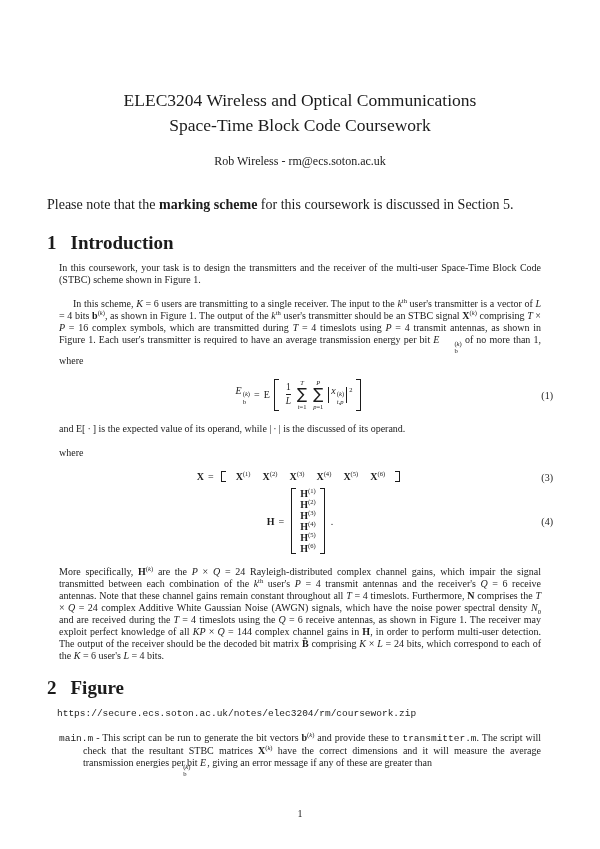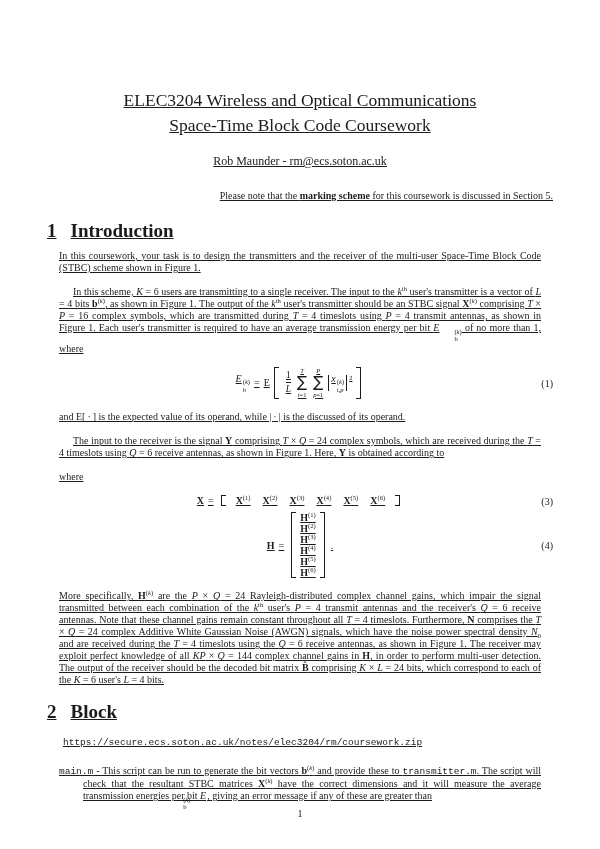--- a/index.html
+++ b/index.html
@@ -2,25 +2,25 @@
 <html><head>
 <meta charset="utf-8">
 <style>
   html,body { margin:0; padding:0; background:#e8e8e8; }
   .page {
     width:600px; height:849px; margin:0 auto; background:#ffffff;
     position:relative; overflow:hidden;
     font-family:"Liberation Serif","DejaVu Serif",serif;
     color:#1b1b1b;
   }
-  .content { padding:88px 47px 0 47px;text-decoration:underline; }
+  .content { padding:88px 47px 0 47px; }
 
   .doc-title { text-align:center; font-size:17.5px; line-height:25px; }
   .author { text-align:center; font-size:12px; margin-top:16px; }
-  .note { text-align:right; font-size:10px; margin-top:21px; }
+  .note { text-align:left; font-size:14px; margin-top:28px; }
 
   .sec-heading { font-size:19px; font-weight:bold; margin:21px 0 11px 0; line-height:17px; }
   .sec-heading .sec-num { margin-right:14px; }
   .sec-heading.second { margin-top:17px; }
 
   p.body { font-size:10px; line-height:12px; text-align:justify; margin:12px; }
   p.body.first { margin-top:11px; }
   .indent { text-indent:14px; }
   .tt { font-family:"Liberation Mono","DejaVu Sans Mono",monospace; font-size:0.95em; }
   sup { font-size:0.66em; line-height:0; }
@@ -47,36 +47,36 @@
   .sum .sigma { font-size:15px; line-height:1.05; font-family:"DejaVu Sans","DejaVu Serif",serif; }
   .vbar { width:0; height:16px; border-left:0.9px solid #1b1b1b; margin:0 2px; }
   .abs-pow { font-size:6.5px; align-self:flex-start; margin-top:7px; }
   .mat-cell { margin:0 6px; }
   .matcol { display:inline-flex; flex-direction:column; align-items:flex-start; }
   .matcol .mat-row { line-height:11px; }
   .mperiod { margin-left:3px; }
   .eq4 { margin:4px 0 9px 0; }
 
   .hang { padding-left:24px; text-indent:-24px; margin-top:10px; }
-  .url-line { margin:16px; font-size:10px; line-height:12px; }
+  .url-line { margin:10px; font-size:10px; line-height:12px; }
   .url-line a { color:inherit; text-decoration:none; }
   .page-num { position:absolute; bottom:30px; left:0; right:0; text-align:center; font-size:10px; }
 </style>
 </head>
 <body>
 
 <div class="page">
   <div class="content">
 
     <div class="doc-title">
       <div>ELEC3204 Wireless and Optical Communications</div>
       <div>Space-Time Block Code Coursework</div>
     </div>
 
-    <div class="author">Rob Maunder - rm@ecs.soton.ac.uk</div>
+    <div class="author">Rob Wireless - rm@ecs.soton.ac.uk</div>
 
     <div class="note">Please note that the <b>marking scheme</b> for this coursework is discussed in Section 5.</div>
 
     <h2 class="sec-heading">
       <span class="sec-num">1</span><span>Introduction</span>
     </h2>
 
     <p class="body first">In this coursework, your task is to design the transmitters and the receiver of the multi-user Space-Time Block Code (STBC) scheme shown in Figure 1.</p>
     <p class="body indent">In this scheme, <i>K</i> = 6 users are transmitting to a single receiver. The input to the <i>k</i><sup>th</sup> user's transmitter is a vector of <i>L</i> = 4 bits <b>b</b><sup>(<i>k</i>)</sup>, as shown in Figure 1. The output of the <i>k</i><sup>th</sup> user's transmitter should be an STBC signal <b>X</b><sup>(<i>k</i>)</sup> comprising <i>T</i> × <i>P</i> = 16 complex symbols, which are transmitted during <i>T</i> = 4 timeslots using <i>P</i> = 4 transmit antennas, as shown in Figure 1. Each user's transmitter is required to have an average transmission energy per bit <i>E</i><span class="supsub">
           <span class="sst">(<i>k</i>)</span>
@@ -111,21 +111,20 @@
             <span class="sst">(<i>k</i>)</span>
             <span class="ssb"><i>t</i>,<i>p</i></span>
           </span></span>
       <span class="vbar"></span>
       <span class="abs-pow">2</span>
       <span class="brk brk-r"></span>
       <span class="eq-num">(1)</span>
     </div>
 
     <p class="body">and E[ · ] is the expected value of its operand, while | · | is the discussed of its operand.</p>
-    <p class="body indent">The input to the receiver is the signal <b>Y</b> comprising <i>T</i> × <i>Q</i> = 24 complex symbols, which are received during the <i>T</i> = 4 timeslots using <i>Q</i> = 6 receive antennas, as shown in Figure 1. Here, <b>Y</b> is obtained according to</p>
 
 
     <p class="body">where</p>
 
     <div class="eq-row" style="margin:6px 0;">
       <b>X</b>
       <span class="mrel">=</span>
       <span class="brk brk-l"></span>
       <span class="mat-cell"><b>X</b><sup>(1)</sup></span>
       <span class="mat-cell"><b>X</b><sup>(2)</sup></span>
@@ -150,21 +149,21 @@
         <span class="mat-row"><b>H</b><sup>(6)</sup></span>
       </span>
       <span class="brk brk-r"></span>
       <span class="mperiod">.</span>
       <span class="eq-num">(4)</span>
     </div>
 
     <p class="body">More specifically, <b>H</b><sup>(<i>k</i>)</sup> are the <i>P</i> × <i>Q</i> = 24 Rayleigh-distributed complex channel gains, which impair the signal transmitted between each combination of the <i>k</i><sup>th</sup> user's <i>P</i> = 4 transmit antennas and the receiver's <i>Q</i> = 6 receive antennas. Note that these channel gains remain constant throughout all <i>T</i> = 4 timeslots. Furthermore, <b>N</b> comprises the <i>T</i> × <i>Q</i> = 24 complex Additive White Gaussian Noise (AWGN) signals, which have the noise power spectral density <i>N</i><sub>0</sub> and are received during the <i>T</i> = 4 timeslots using the <i>Q</i> = 6 receive antennas, as shown in Figure 1. The receiver may exploit perfect knowledge of all <i>KP</i> × <i>Q</i> = 144 complex channel gains in <b>H</b>, in order to perform multi-user detection. The output of the receiver should be the decoded bit matrix <b>B̂</b> comprising <i>K</i> × <i>L</i> = 24 bits, which correspond to each of the <i>K</i> = 6 user's <i>L</i> = 4 bits.</p>
 
     <h2 class="sec-heading second">
-      <span class="sec-num">2</span><span>Block</span>
+      <span class="sec-num">2</span><span>Figure</span>
     </h2>
 
     <p class="url-line">
       <a href="#" class="tt">https://secure.ecs.soton.ac.uk/notes/elec3204/rm/coursework.zip</a>
     </p>
 
     <p class="body hang"><span class="tt">main.m</span> - This script can be run to generate the bit vectors <b>b</b><sup>(<i>k</i>)</sup> and provide these to <span class="tt">transmitter.m</span>. The script will check that the resultant STBC matrices <b>X</b><sup>(<i>k</i>)</sup> have the correct dimensions and it will measure the average transmission energies per bit <i>E</i><span class="supsub">
           <span class="sst">(<i>k</i>)</span>
           <span class="ssb">b</span>
         </span>, giving an error message if any of these are greater than</p>

